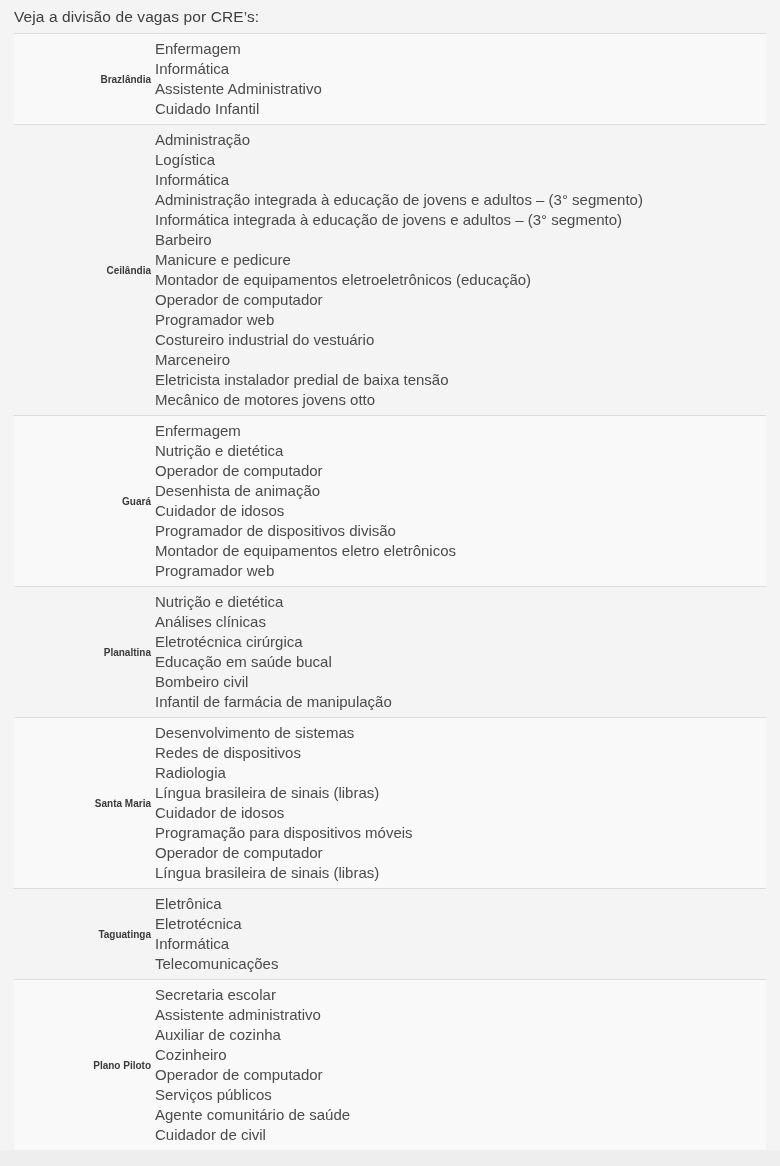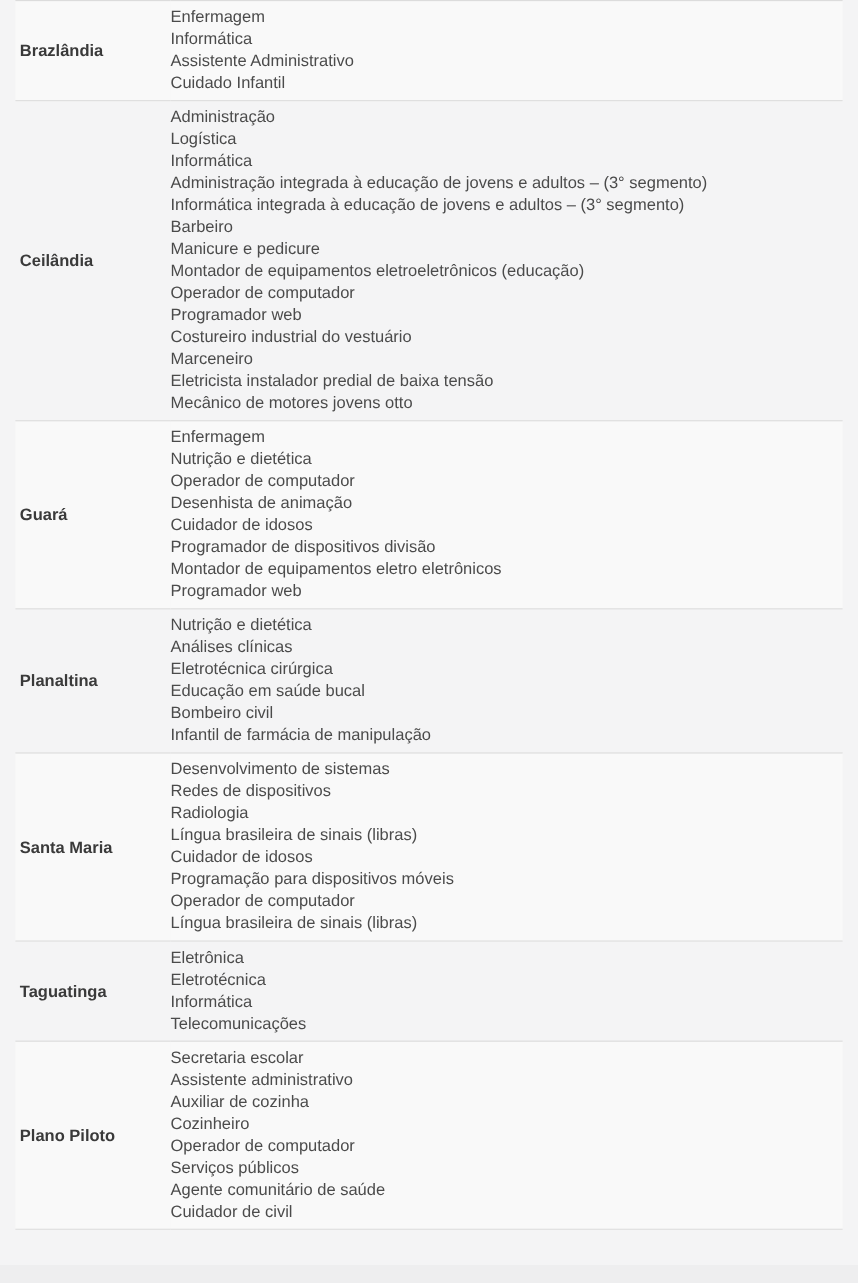--- a/index.html
+++ b/index.html
@@ -39,24 +39,24 @@
     border-top: 1px solid #dcdcdc;
   }
   table.cre-table tr:last-child {
     border-bottom: 1px solid #dcdcdc;
   }
   table.cre-table tr:nth-child(odd) {
     background: #f9f9f9;
   }
   td.region-cell {
     width: 141px;
-    text-align: left;
+    text-align: right;
     vertical-align: middle;
     font-weight: 700;
-    font-size: 15px;
+    font-size: 10px;
     color: #3a3a3a;
     padding: 0 4px;
   }
   td.courses-cell {
     vertical-align: middle;
     padding: 5px 10px 5px 0;
   }
   .course-line {
     line-height: 20px;
     white-space: nowrap;
@@ -67,20 +67,21 @@
     bottom: 0;
     width: 780px;
     height: 16px;
     background: #eeeeef;
   }
 </style>
 </head>
 <body>
 
 <div class="page">
+  <h2 class="page-title">Veja a divisão de vagas por CRE’s:</h2>
 
   <table class="cre-table">
     <tbody>
         <tr>
     <td class="region-cell">Brazlândia</td>
     <td class="courses-cell">
 
     <div class="course-line">Enfermagem</div>
             <div class="course-line">Informática</div>
             <div class="course-line">Assistente Administrativo</div>

